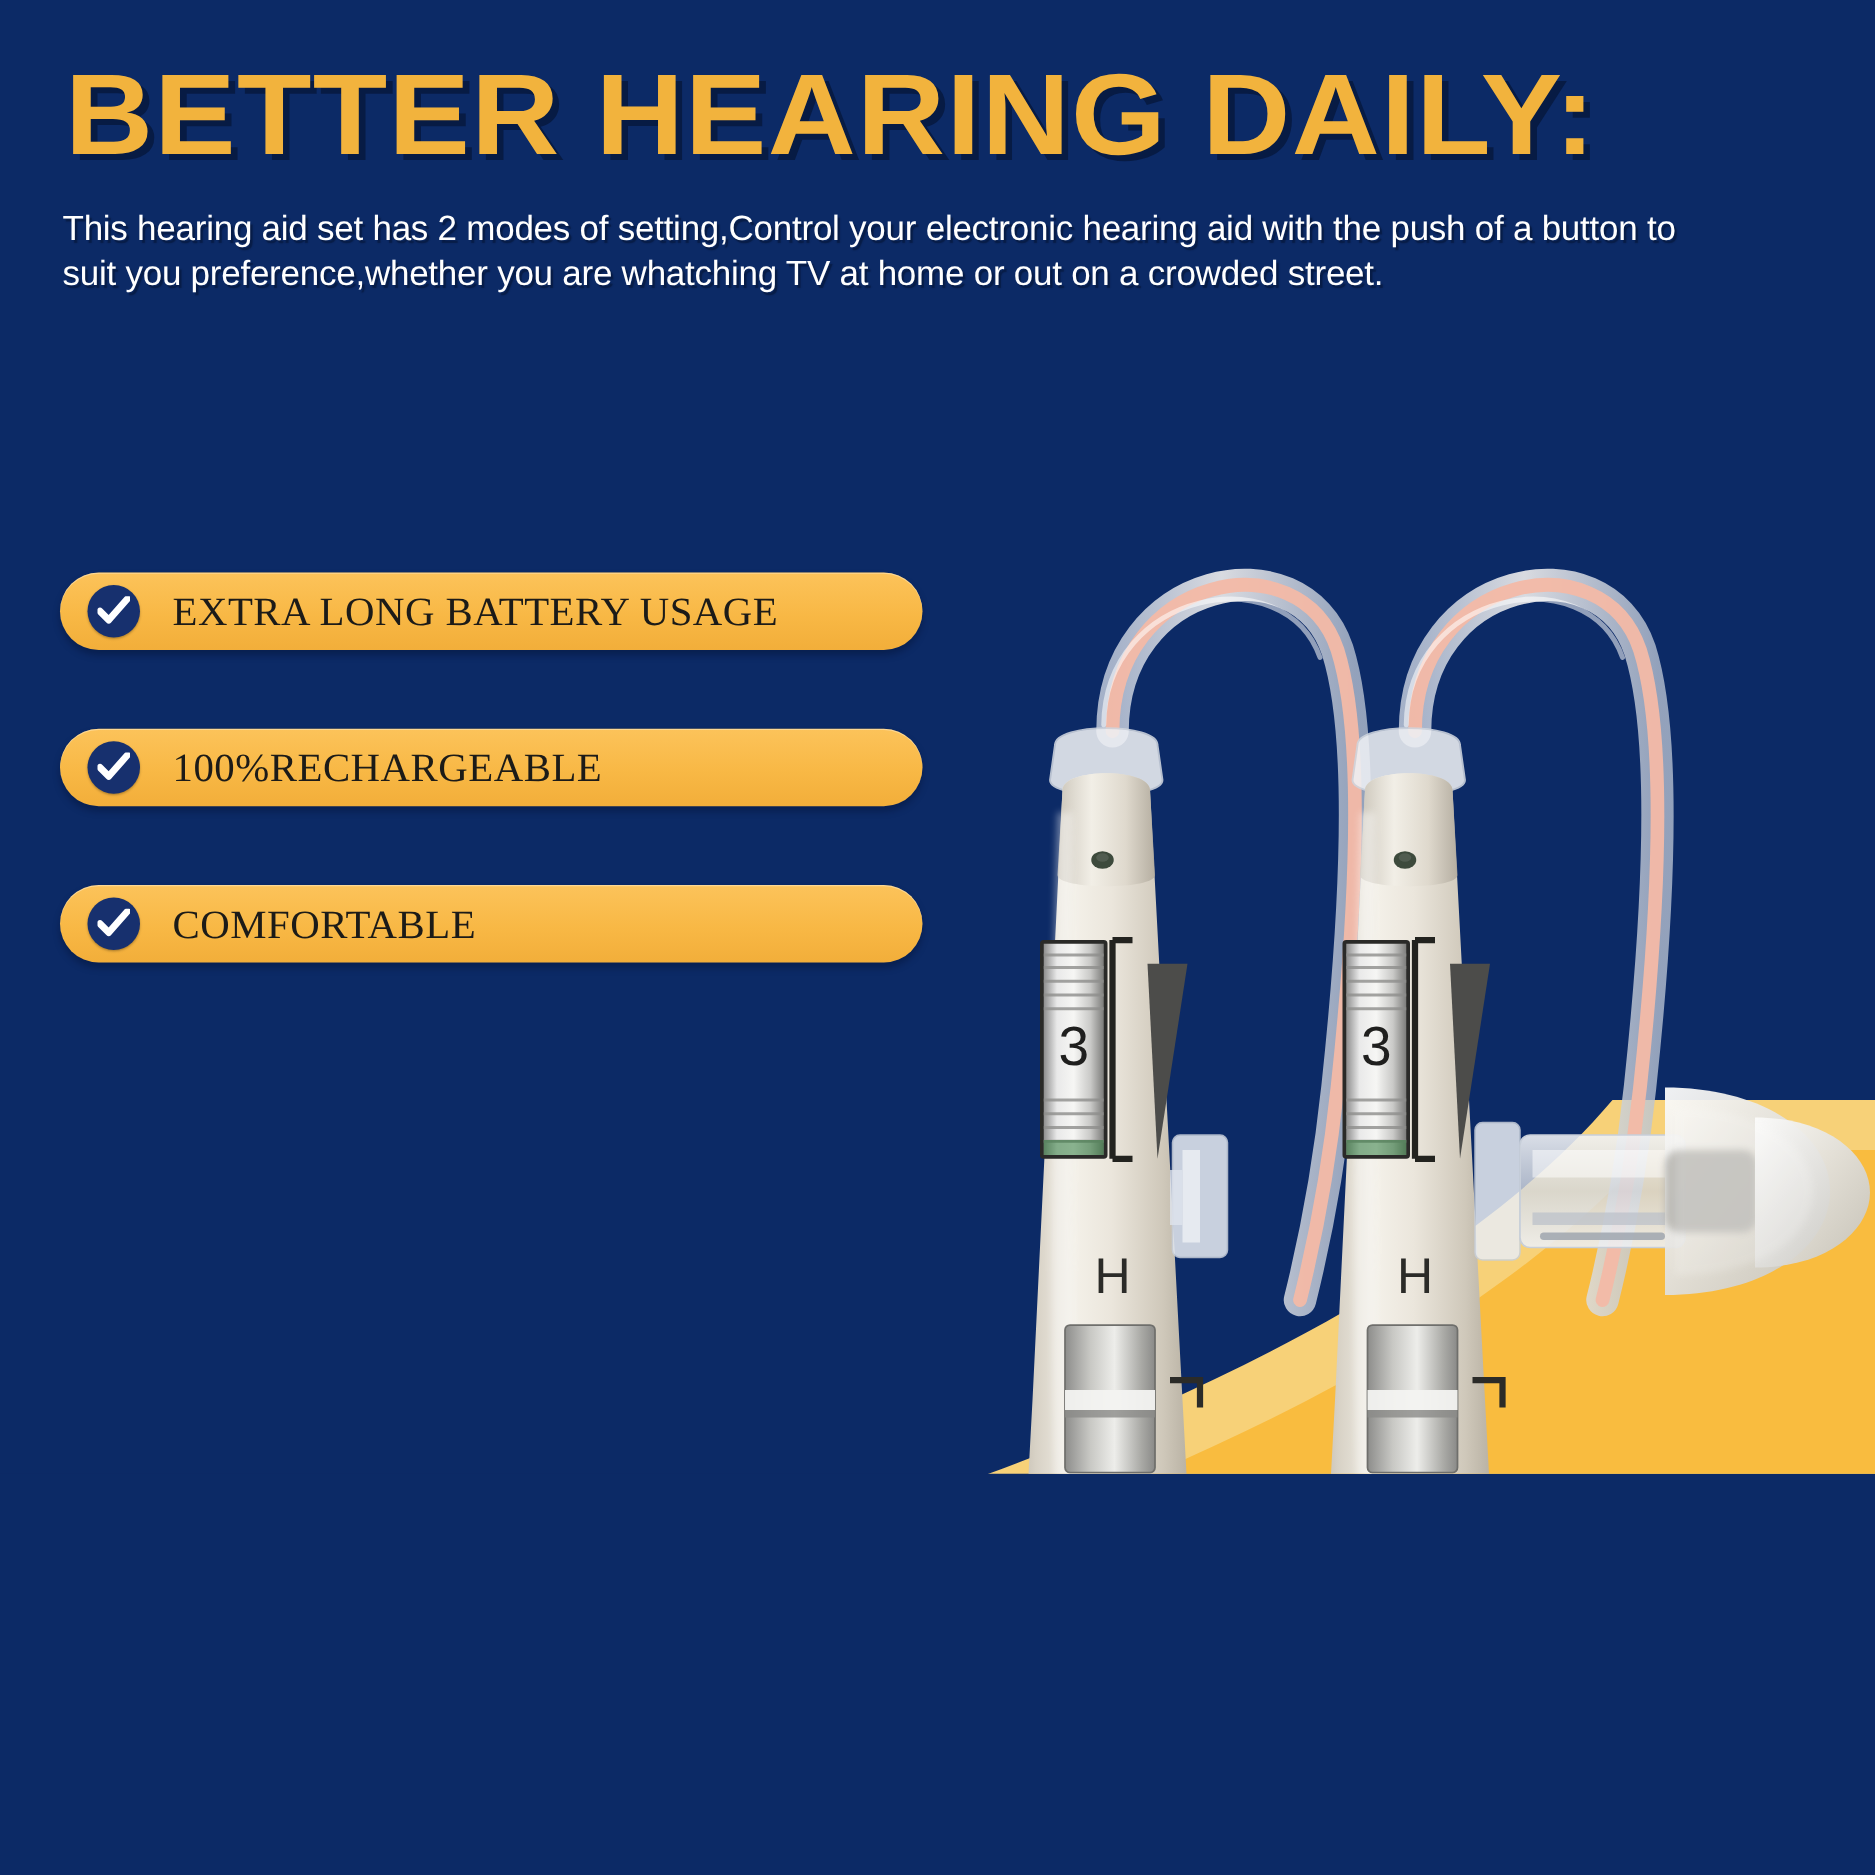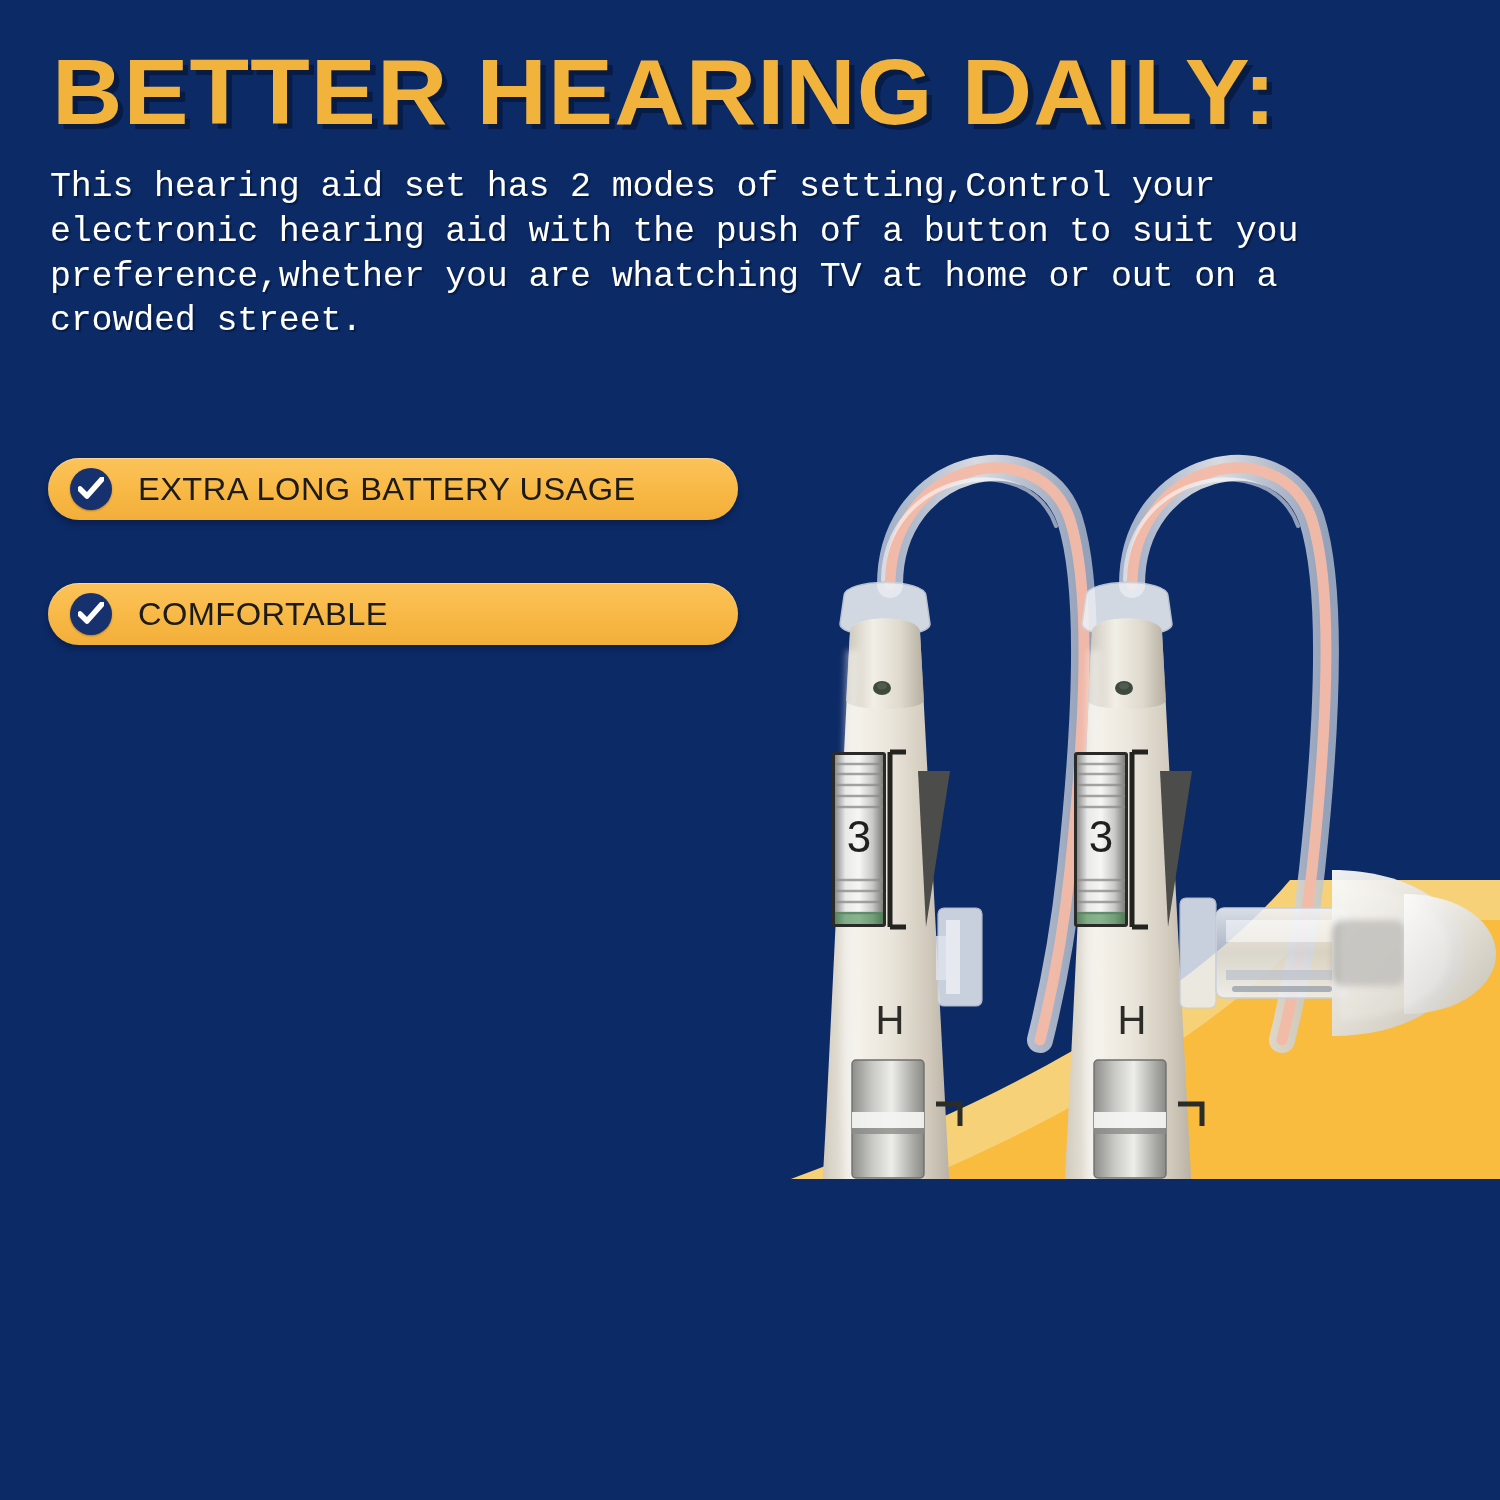--- a/index.html
+++ b/index.html
@@ -23,37 +23,36 @@
     color:#f2b33d;
     transform:scaleX(1.06);
     transform-origin:left top;
     text-shadow:5px 5px 0 rgba(4,14,40,.55);
     white-space:nowrap;
   }
   
   .paragraph{
     position:absolute;left:50px;top:165px;width:1320px;
     color:#ffffff;
-    font-size:35px;
+    font-size:28px;
     line-height:1.28;
     letter-spacing:-.2px;
     text-shadow:2px 2px 1px rgba(2,10,32,.45);
-    font-family:Liberation Mono, monospace;
   }
 
   
   .pills{position:absolute;left:48px;top:458px;width:690px;}
   .pill{
     position:relative;
     height:62px;
     margin-bottom:63px;
     border-radius:34px;
     background:linear-gradient(180deg,#fcc35a 0%,#f8b845 55%,#f2ae3a 100%);
     box-shadow:0 4px 6px rgba(3,12,36,.35), inset 0 1px 0 rgba(255,255,255,.35);
-    display:flex;align-items:center;
+    display:flex;align-items:center;font-family:Liberation Serif, serif;
   }
   .pill:last-child{margin-bottom:0;align-items:center;}
   .check-badge{
     flex:0 0 auto;
     width:42px;height:42px;margin-left:22px;
     border-radius:50%;
     background:#17306e;
     position:relative;
     box-shadow:0 1px 2px rgba(0,0,0,.3);
   }
@@ -102,20 +101,28 @@
       <span class="check-badge">
         <svg width="26" height="24" viewBox="0 0 26 24">
             <path d="M2 12 L9 19 L24 2" stroke="#ffffff" stroke-width="5.5" fill="none" stroke-linecap="round" stroke-linejoin="round"></path>
           </svg>
       </span>
       <span class="pill-label">EXTRA LONG BATTERY USAGE</span>
     </div>
 
 
 
+    <div class="pill">
+      <span class="check-badge">
+        <svg width="26" height="24" viewBox="0 0 26 24">
+            <path d="M2 12 L9 19 L24 2" stroke="#ffffff" stroke-width="5.5" fill="none" stroke-linecap="round" stroke-linejoin="round"></path>
+          </svg>
+      </span>
+      <span class="pill-label">100%RECHARGEABLE</span>
+    </div>
 
 
     <div class="pill">
       <span class="check-badge">
         <svg width="26" height="24" viewBox="0 0 26 24">
             <path d="M2 12 L9 19 L24 2" stroke="#ffffff" stroke-width="5.5" fill="none" stroke-linecap="round" stroke-linejoin="round"></path>
           </svg>
       </span>
       <span class="pill-label">COMFORTABLE</span>
     </div>

